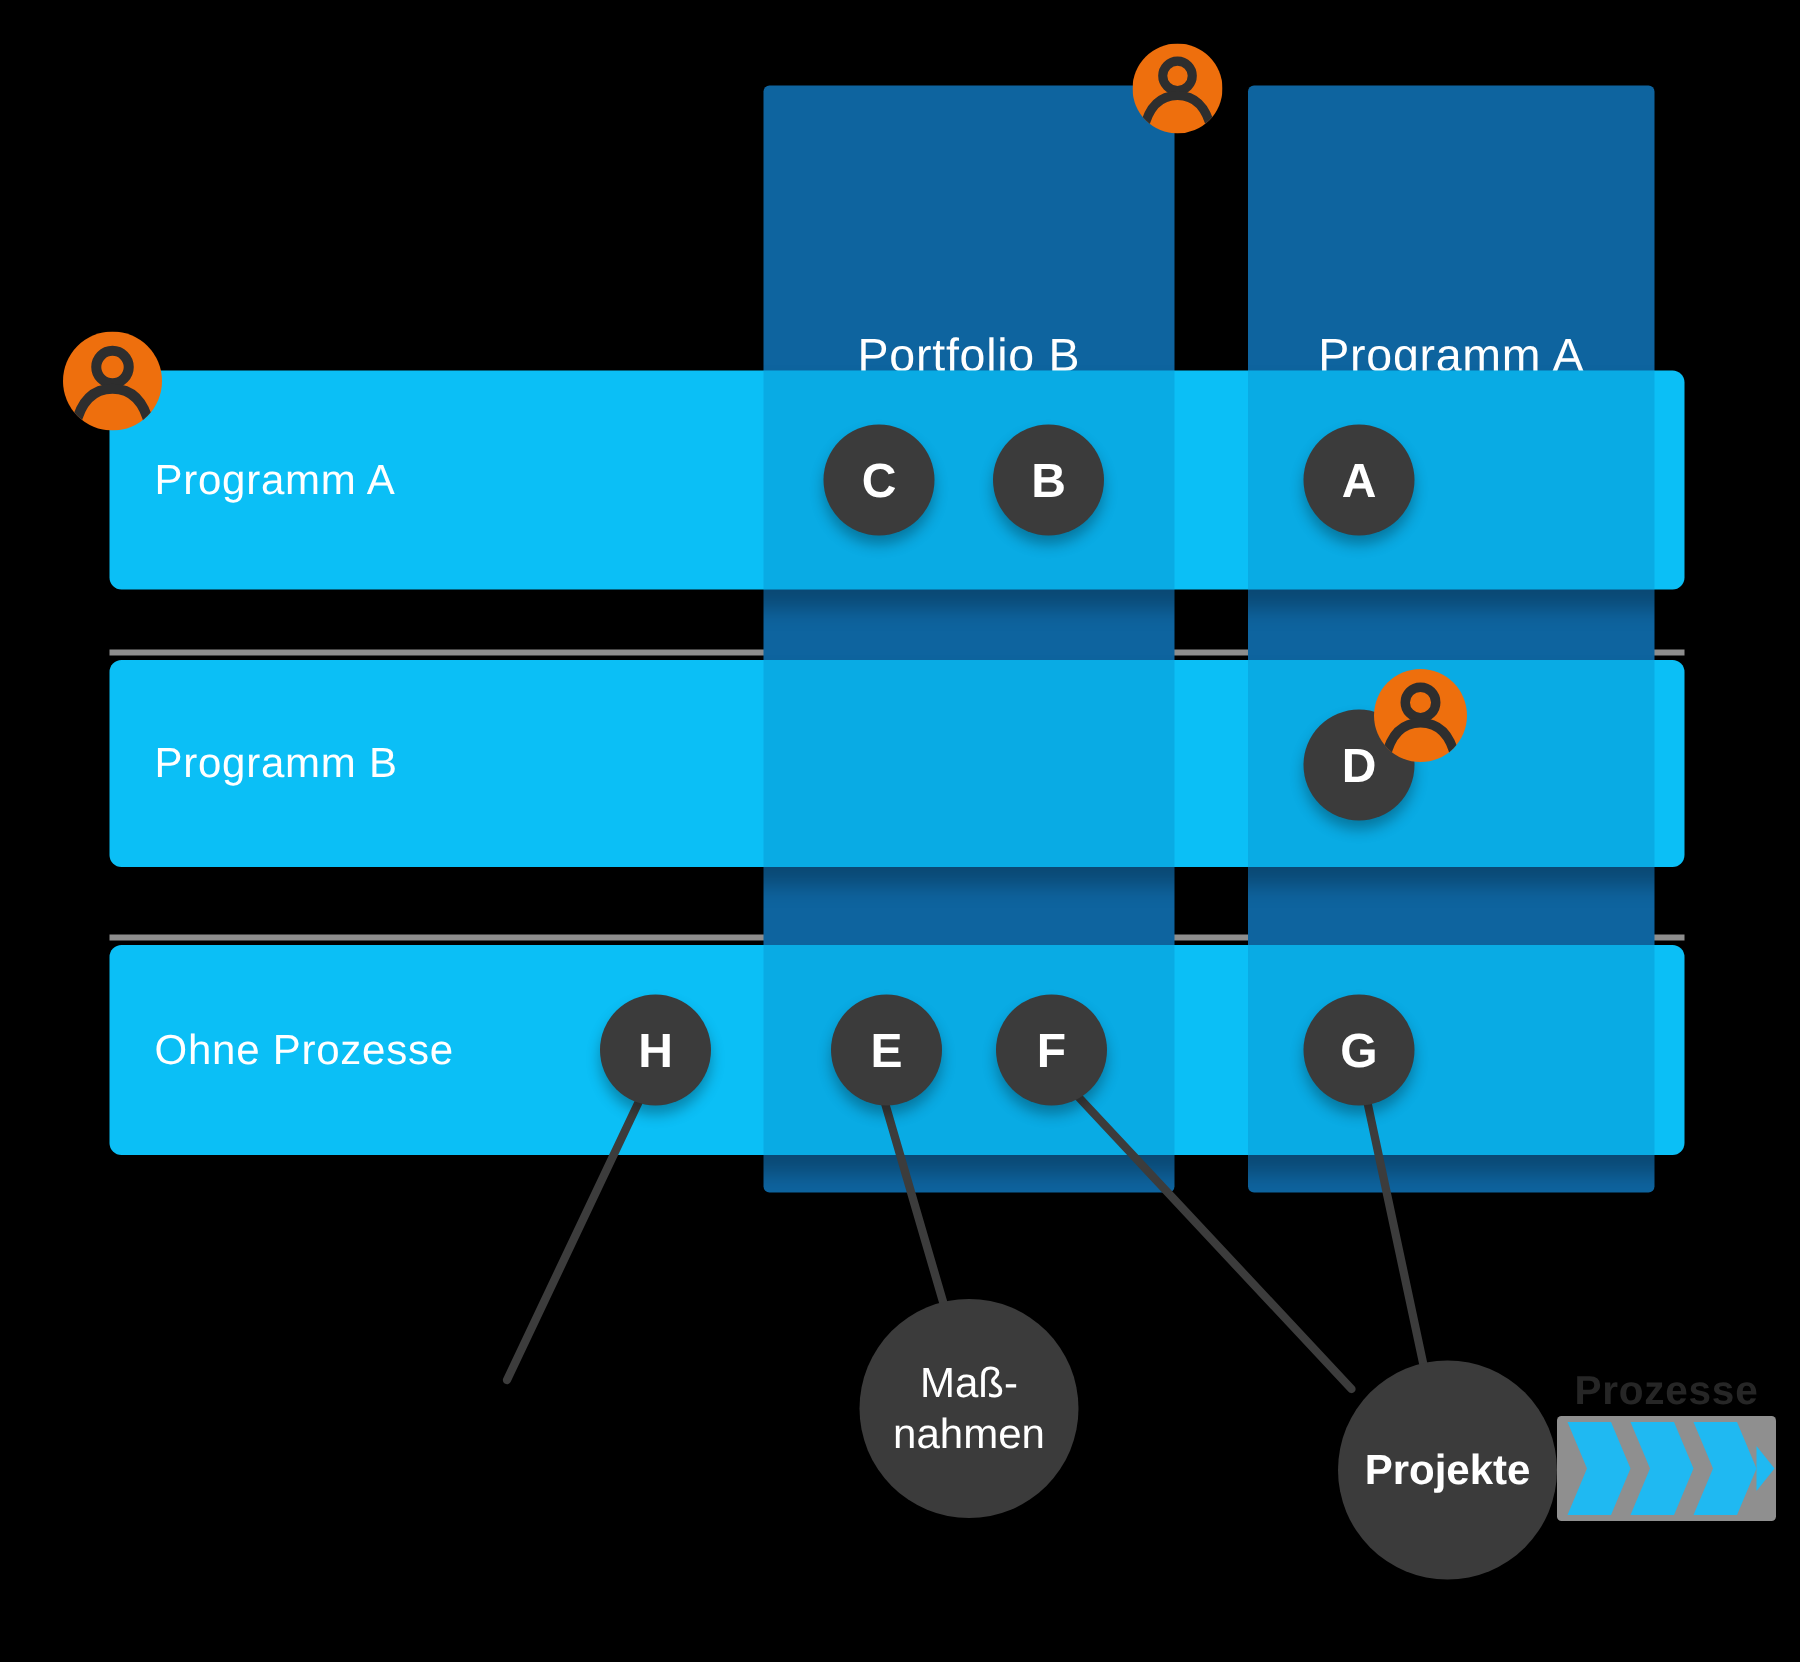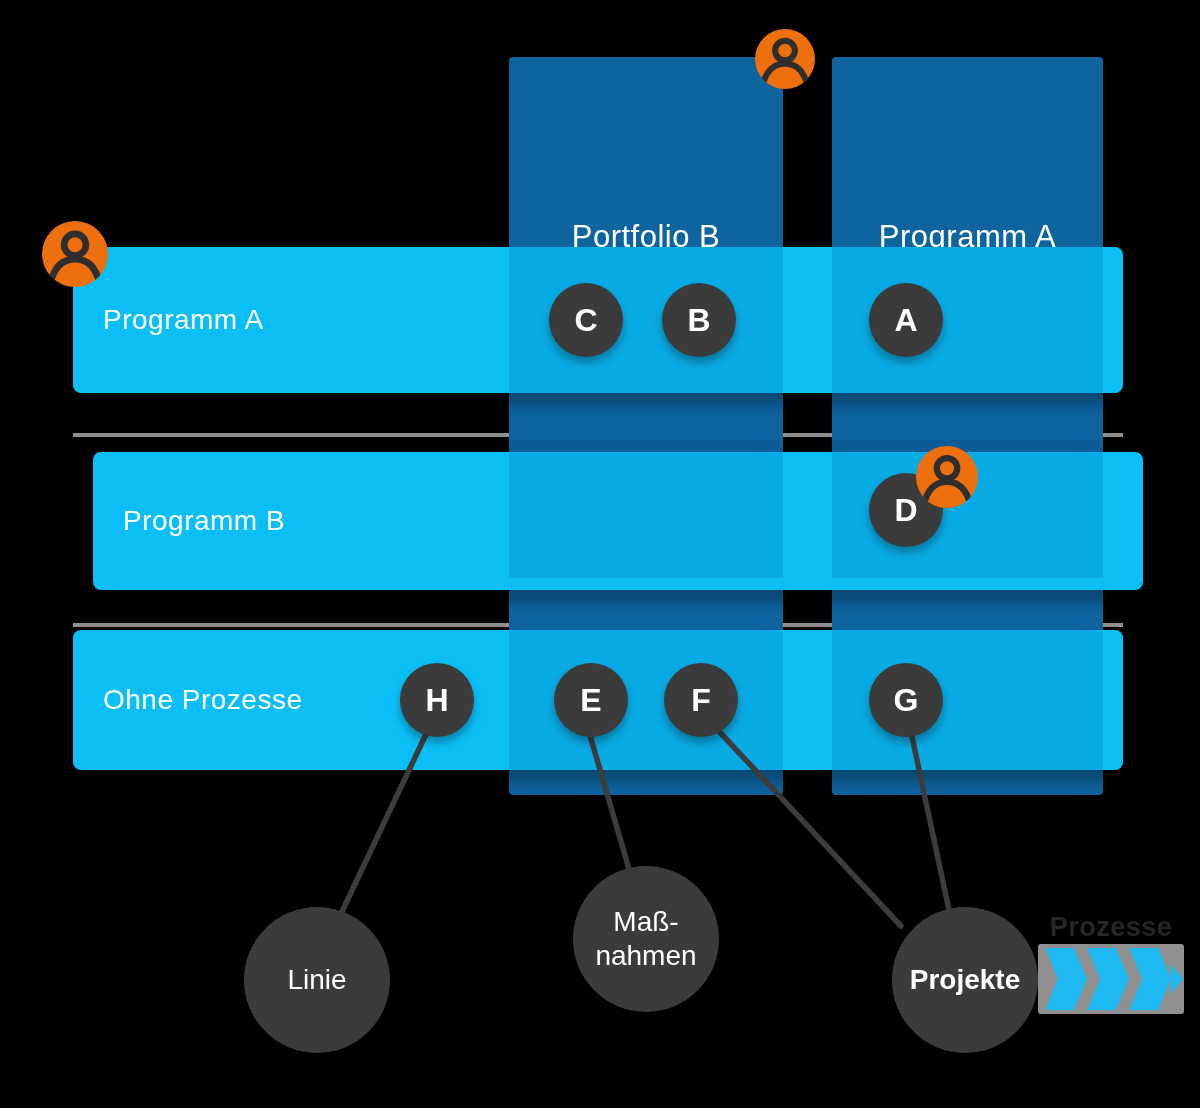--- a/index.html
+++ b/index.html
@@ -21,21 +21,21 @@
     color:#ffffff;font-size:31px;font-weight:400;letter-spacing:.5px;
   }
 
   
   .program{
     position:absolute;left:73px;width:1050px;background:#0bbff6;border-radius:8px;z-index:3;
     box-shadow:0 12px 14px rgba(0,0,0,0.28);
     display:flex;align-items:center;
   }
   .row-1{top:247px;height:146px;}
-  .row-2{top:452px;height:138px;margin-left:20px;}
+  .row-2{top:440px;height:138px;}
   .row-3{top:630px;height:140px;}
   .program-label{color:#ffffff;font-size:28px;padding-left:30px;letter-spacing:.5px;}
 
   
   .overlap{position:absolute;background:rgba(0,40,105,0.13);z-index:4;}
   .ov-b{left:509px;width:274px;}
   .ov-a{left:832px;width:271px;}
   .ov-r1{top:247px;height:146px;}
   .ov-r2{top:440px;height:138px;}
   .ov-r3{top:630px;height:140px;}
@@ -176,23 +176,20 @@
           <circle cx="32" cy="32" r="32"></circle>
         </clipPath>
       </defs>
     <circle cx="32" cy="32" r="32" fill="#ee6f0d"></circle>
     <g clip-path="url(#pc3)" fill="none" stroke="#2e2e2e" stroke-width="6.5" stroke-linecap="round">
       <circle cx="32" cy="23" r="10.5"></circle>
       <path d="M 8,61 C 12,43 21,37 32,37 C 43,37 52,43 56,61"></path>
     </g>
   </svg>
 
-  <div class="worktype wt-linie">
-    <span>Linie</span>
-  </div>
   <div class="worktype wt-mass">
     <span>Maß-</span>
     <span>nahmen</span>
   </div>
   <div class="worktype wt-proj">
     <span>Projekte</span>
   </div>
 
   <div class="process-label">Prozesse</div>
   <svg class="process-band" width="146" height="70" viewBox="0 0 146 70">

